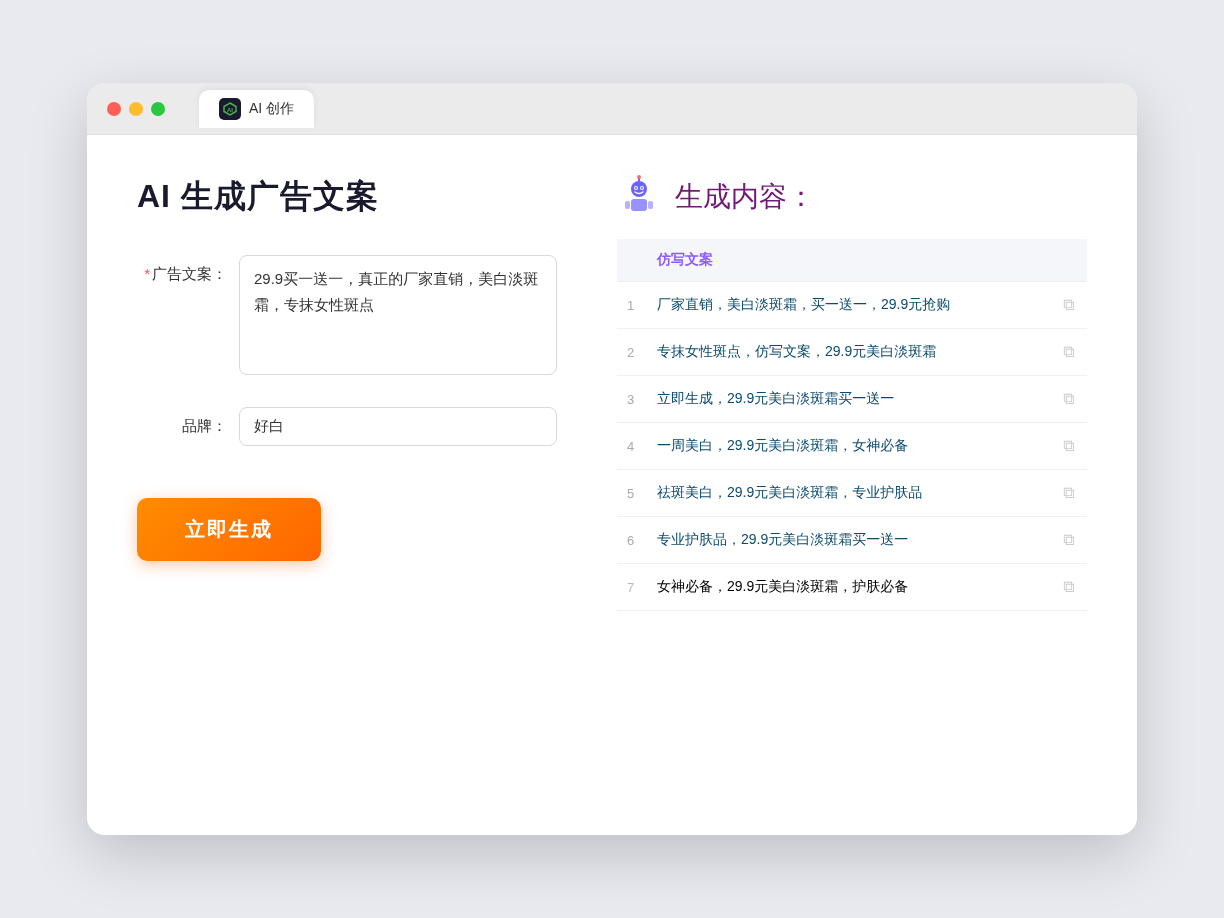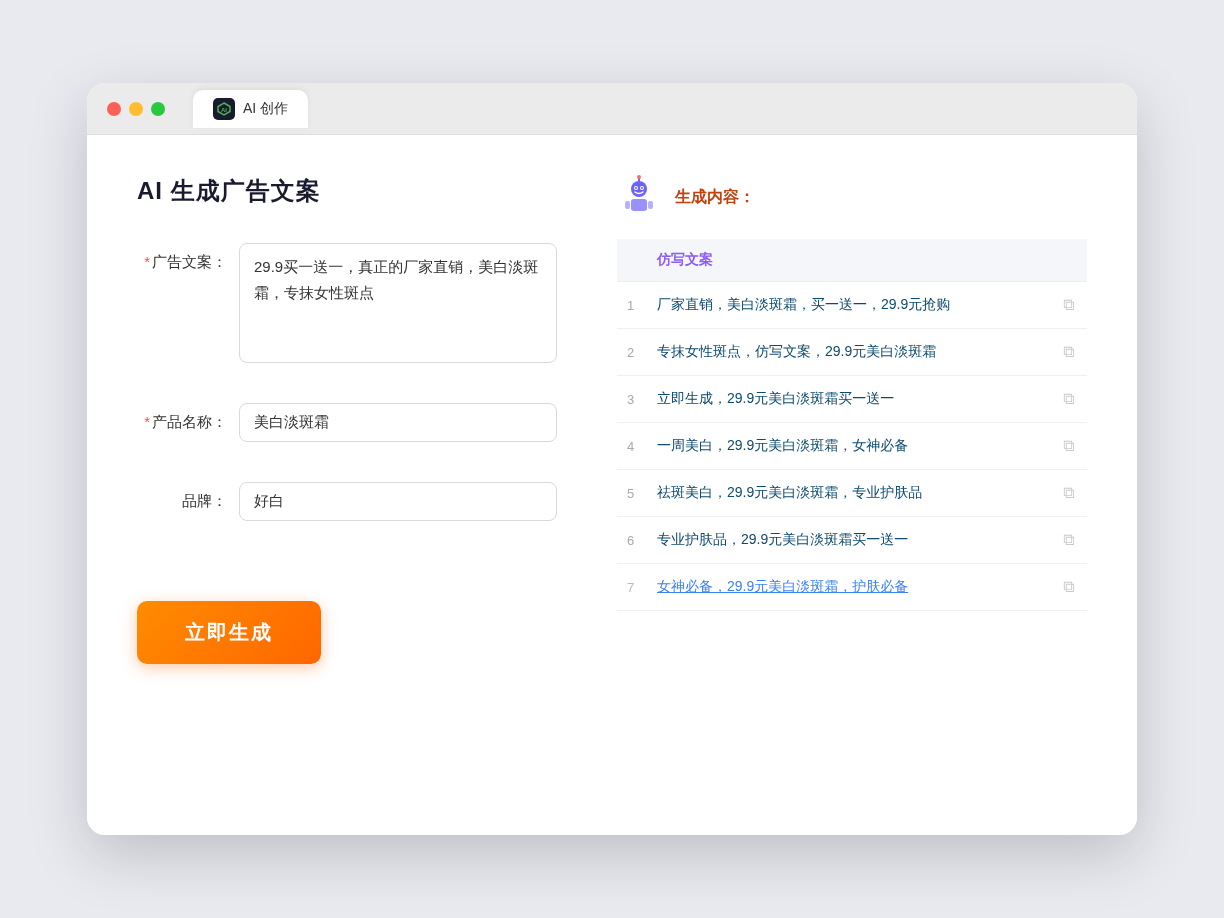--- a/index.html
+++ b/index.html
@@ -47,21 +47,21 @@
 
     .tab-item {
       background: #fff;
       border-radius: 10px 10px 0 0;
       padding: 8px 20px;
       display: flex;
       align-items: center;
       gap: 8px;
       font-size: 14px;
       color: #333;
-      margin-left: 12px;
+      margin-left: 18px;
       box-shadow: 0 -2px 6px rgba(0,0,0,0.06);
     }
 
     .tab-icon {
       width: 22px;
       height: 22px;
       background: #1a1a2e;
       border-radius: 5px;
       display: flex;
       align-items: center;
@@ -79,31 +79,31 @@
       gap: 60px;
     }
 
     
     .left-panel {
       width: 420px;
       flex-shrink: 0;
     }
 
     .page-title {
-      font-size: 24px;
+      font-size: 32px;
       font-weight: 700;
       color: #1a1a2e;
       margin-bottom: 36px;
       letter-spacing: 1px;
     }
 
     .form-group {
       display: flex;
       align-items: flex-start;
-      margin-bottom: 40px;
+      margin-bottom: 32px;
       gap: 12px;
     }
 
     .form-label {
       font-size: 15px;
       color: #333;
       white-space: nowrap;
       padding-top: 10px;
       min-width: 90px;
       text-align: right;
@@ -126,21 +126,21 @@
       font-family: inherit;
       resize: none;
     }
 
     textarea.form-input {
       height: 120px;
       line-height: 1.7;
     }
 
     .generate-btn {
-      margin-top: 40px;
+      margin-top: 20px;
       background: linear-gradient(135deg, #ff8c00, #ff6600);
       color: #fff;
       border: none;
       border-radius: 10px;
       padding: 18px 48px;
       font-size: 20px;
       font-weight: 600;
       cursor: pointer;
       letter-spacing: 2px;
       box-shadow: 0 4px 15px rgba(255,102,0,0.35);
@@ -153,23 +153,23 @@
     }
 
     .result-header {
       display: flex;
       align-items: center;
       gap: 14px;
       margin-bottom: 20px;
     }
 
     .result-title {
-      font-size: 16px;
-      font-weight: 700;
-      color: #c2410c;
+      font-size: 28px;
+      font-weight: 400;
+      color: #701a75;
     }
 
     .result-table {
       width: 100%;
       border-collapse: collapse;
     }
 
     .result-table thead tr {
       background: #f5f6fa;
     }
@@ -248,26 +248,20 @@
 
       
       <div class="form-group">
         <label class="form-label">
           <span class="required-mark">*</span><span>广告文案：</span>
         </label>
         <textarea class="form-input" style="">29.9买一送一，真正的厂家直销，美白淡斑霜，专抹女性斑点</textarea>
       </div>
 
       
-      <div class="form-group">
-        <label class="form-label">
-          <span class="required-mark">*</span><span>产品名称：</span>
-        </label>
-        <input type="text" class="form-input" value="美白淡斑霜" style="">
-      </div>
 
       
       <div class="form-group">
         <label class="form-label">品牌：</label>
         <input type="text" class="form-input" value="好白" style="">
       </div>
 
       
       <button class="generate-btn">立即生成</button>
     </div>
@@ -330,20 +324,20 @@
               <td>祛斑美白，29.9元美白淡斑霜，专业护肤品</td>
               <td class="copy-cell"><span class="copy-icon">⧉</span></td>
             </tr>
             <tr>
               <td class="row-num">6</td>
               <td>专业护肤品，29.9元美白淡斑霜买一送一</td>
               <td class="copy-cell"><span class="copy-icon">⧉</span></td>
             </tr>
             <tr>
               <td class="row-num">7</td>
-              <td style="color: #3b82f6; text-decoration: underline;">女神必备，29.9元美白淡斑霜，护肤必备</td>
+              <td style="color: #000000;">女神必备，29.9元美白淡斑霜，护肤必备</td>
               <td class="copy-cell" style="color: rgb(221, 221, 221);"><span class="copy-icon">⧉</span></td>
             </tr>
           </tbody>
       </table>
     </div>
   </div>
 </div>
 
 </body></html>

